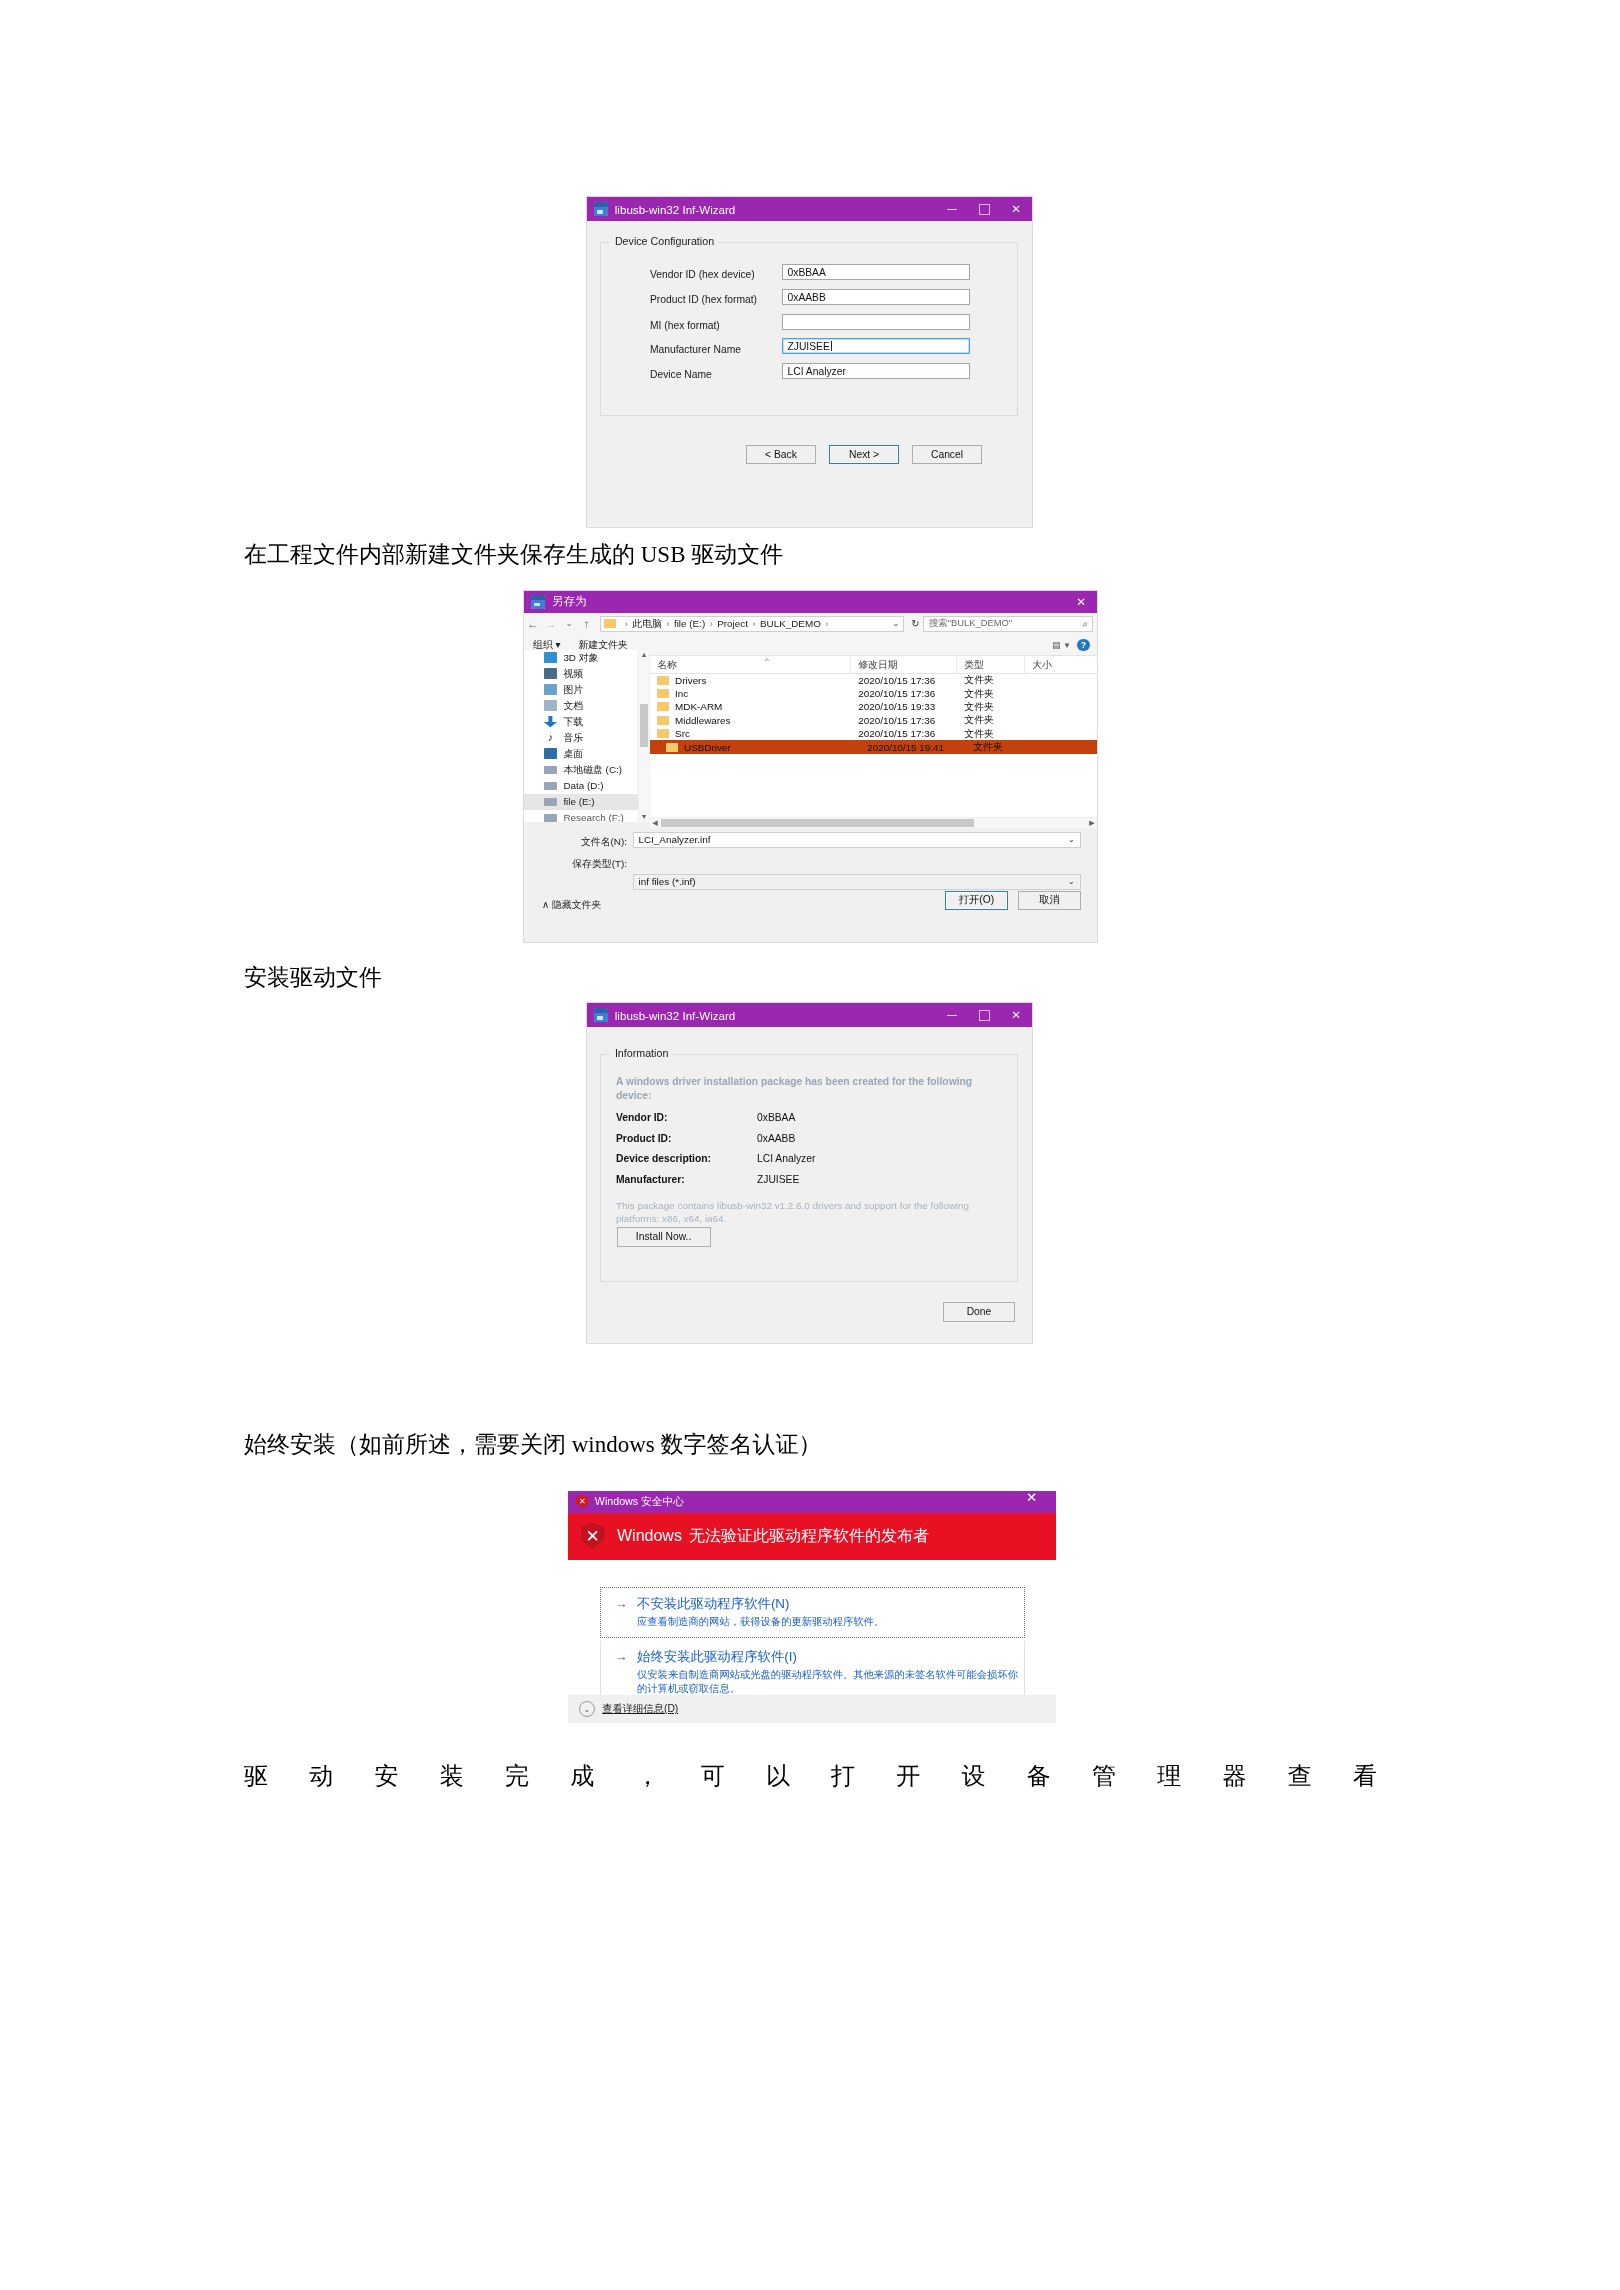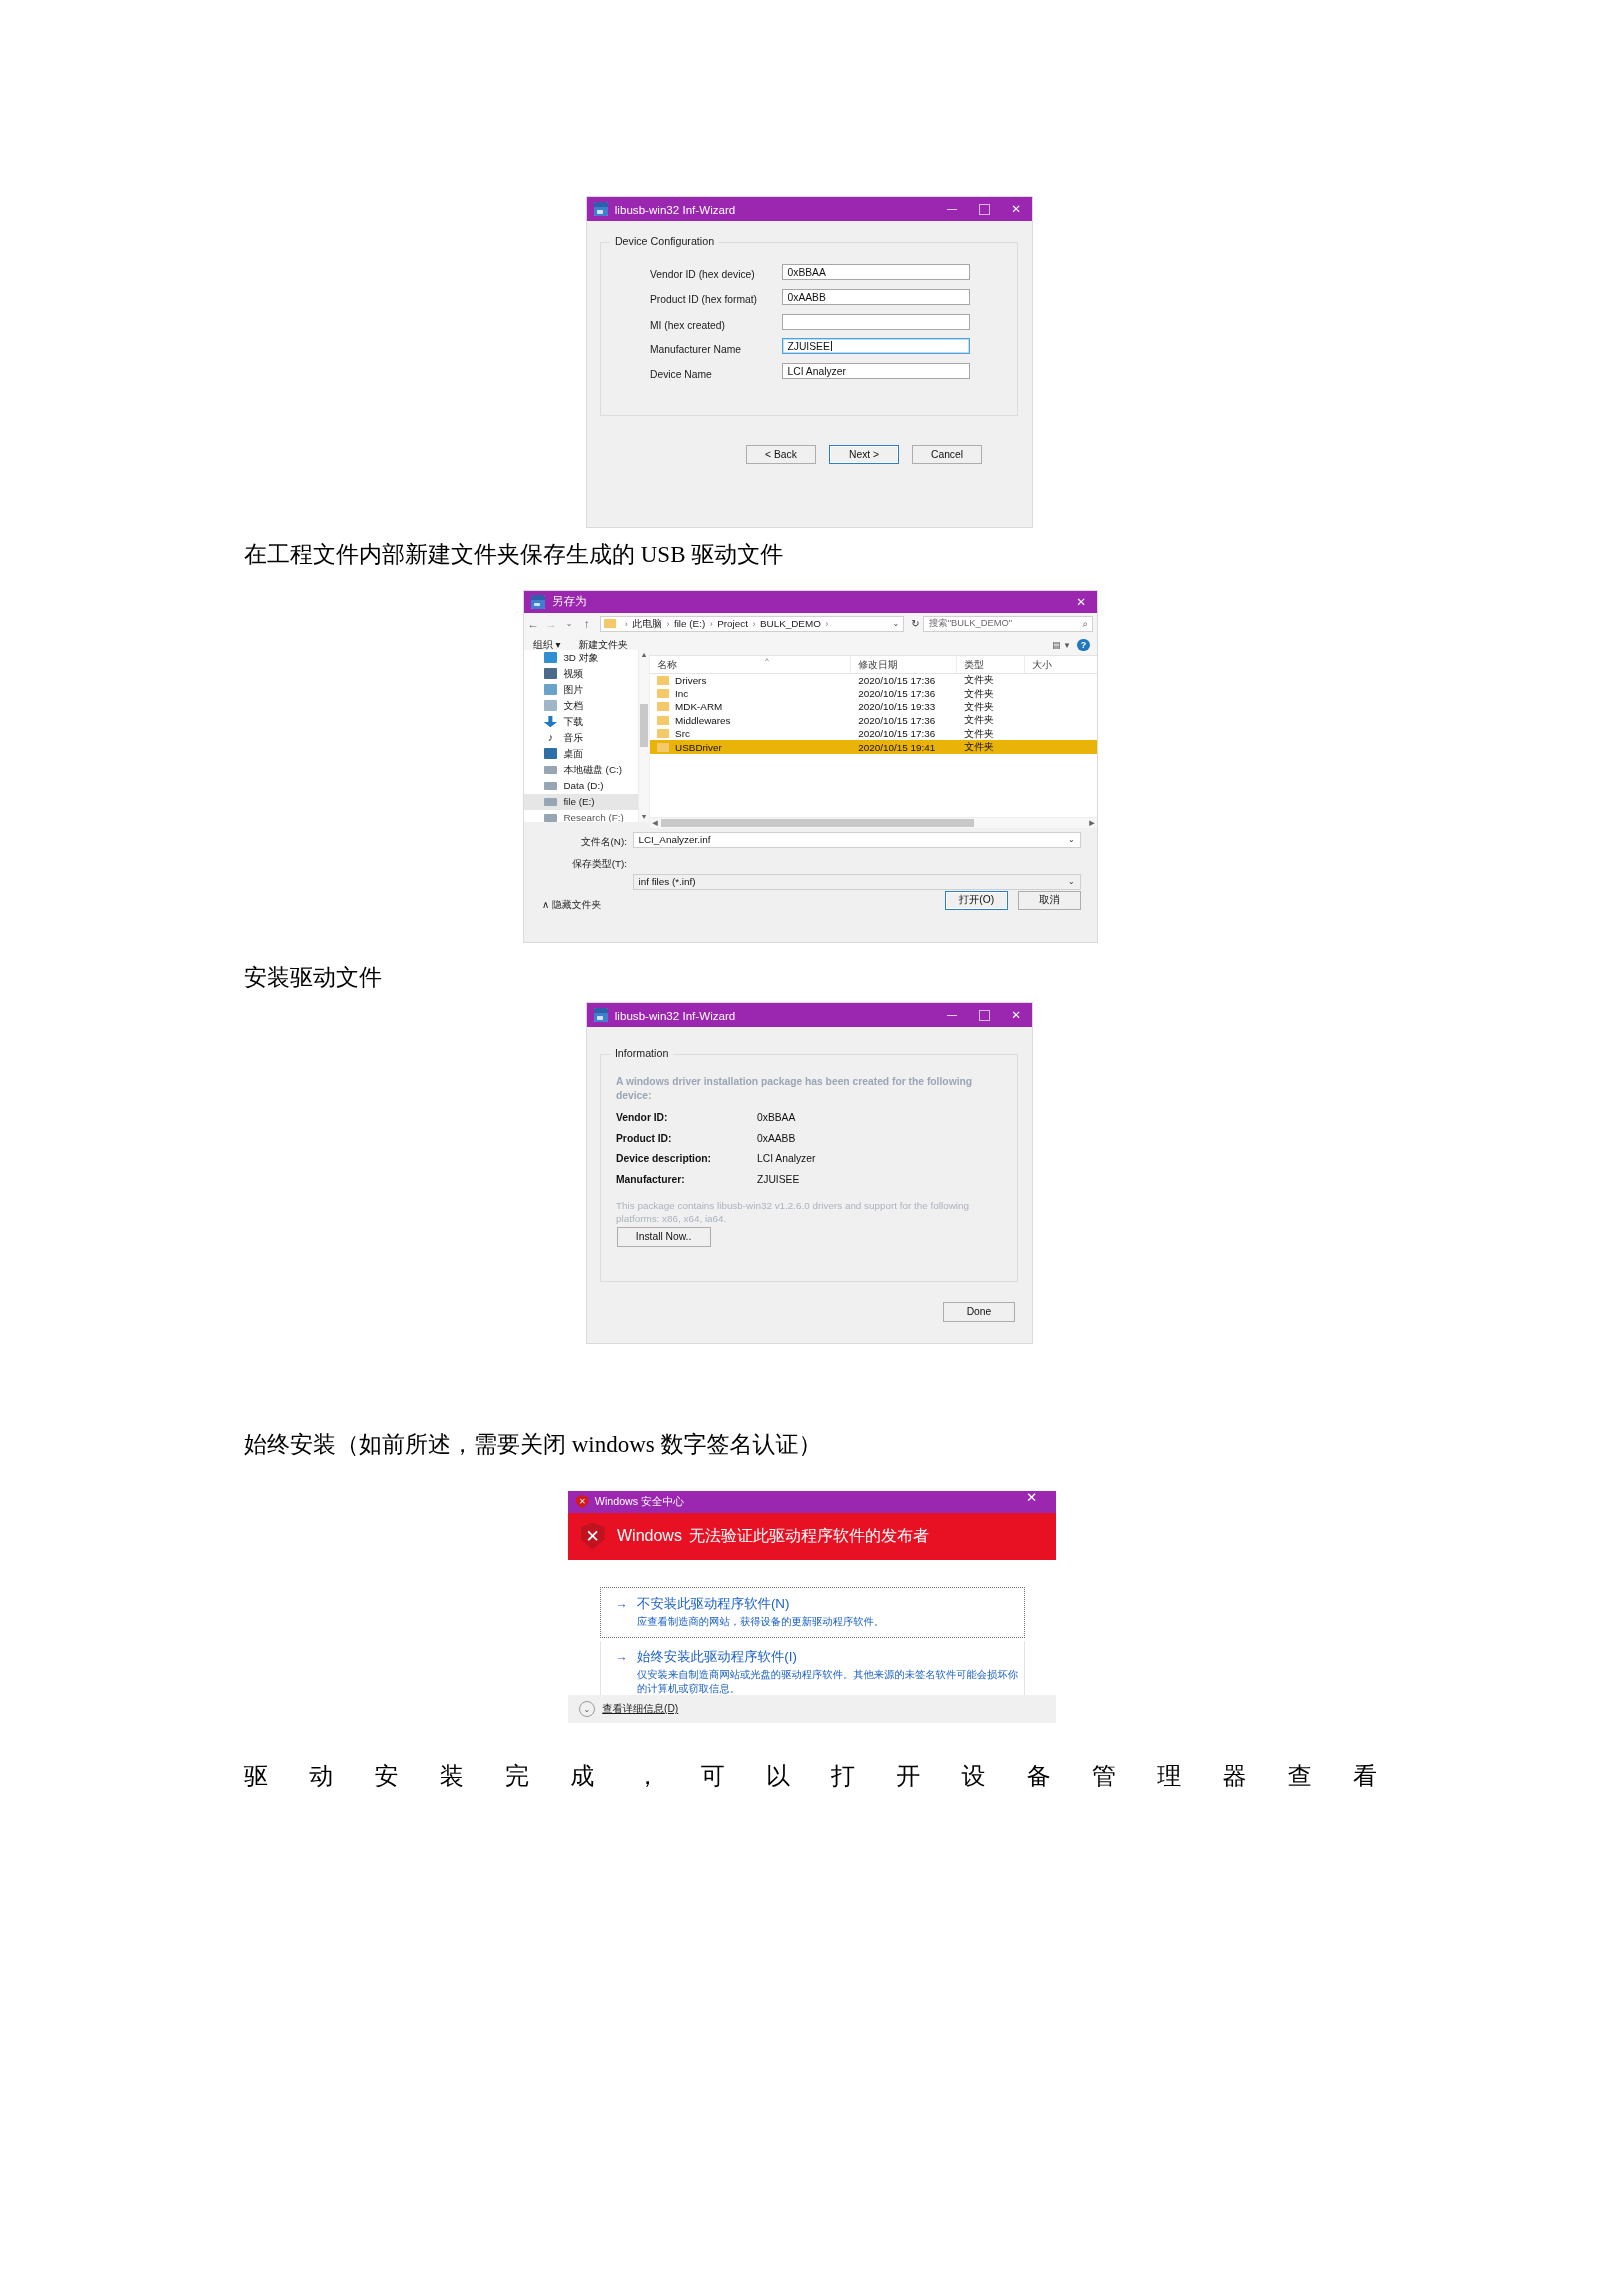--- a/index.html
+++ b/index.html
@@ -147,21 +147,21 @@
   .side-scroll .arr{position:absolute;left:0;width:9.9px;height:9.9px;color:#666;font-size:7.2px;text-align:center;line-height:9.9px;}
 
   .exp-list{position:absolute;background:#fff;overflow:hidden;
     font-family:"Liberation Sans","DejaVu Sans",sans-serif;font-size:9.9px;color:#111;}
   .list-head{
     height:17px;display:flex;align-items:center;border-bottom:0.9px solid #e4e4e4;
     color:#3c3c3c;font-size:9.9px;
   }
   .list-head .c{position:relative;padding-left:7.2px;box-sizing:border-box;height:17px;line-height:17px;border-right:0.9px solid #ececec;}
   .list-row{height:13.4px;display:flex;align-items:center;font-size:9.9px;}
-  .list-row.sel{background:#eab308;}
+  .list-row.sel{background:#c2410c;justify-content:flex-end;}
   .list-row .c{box-sizing:border-box;padding-left:7.2px;white-space:nowrap;overflow:hidden;}
   .fldico{width:11.6px;height:9px;background:#f5c96a;border-radius:0.9px 0.9px 0 0;margin-left:7.2px;margin-right:6.3px;flex:0 0 auto;}
   .hsb{position:absolute;left:0;right:0;bottom:0;height:9.9px;background:#f7f7f7;border-top:0.9px solid #ececec;}
   .hsb .thumb{position:absolute;top:0.9px;height:8px;background:#c8c8c8;}
   .hsb .arr{position:absolute;top:0;width:9.9px;height:9.9px;color:#666;font-size:7.2px;text-align:center;line-height:9.9px;}
 
   .sa-label{
     position:absolute;font-family:"Liberation Sans","DejaVu Sans",sans-serif;
     font-size:9.9px;color:#1b1b1b;white-space:nowrap;text-align:right;
   }
@@ -241,21 +241,21 @@
       <div class="groupbox" style="left:13.4px;top:20.6px;width:416px;height:172px;">
         <span class="groupbox-label">Device Configuration</span>
       </div>
 
       <span class="fld-label" style="left:63px;top:48px;">Vendor ID (hex device)</span>
       <span class="fld-input" style="left:195px;top:43px;width:188px;height:16px;">0xBBAA</span>
 
       <span class="fld-label" style="left:63px;top:73px;">Product ID (hex format)</span>
       <span class="fld-input" style="left:195px;top:68px;width:188px;height:16px;">0xAABB</span>
 
-      <span class="fld-label" style="left:63px;top:99px;">MI (hex created)</span>
+      <span class="fld-label" style="left:63px;top:99px;">MI (hex format)</span>
       <span class="fld-input" style="left:195px;top:93px;width:188px;height:16px;"></span>
 
       <span class="fld-label" style="left:63px;top:123px;">Manufacturer Name</span>
       <span class="fld-input focus" style="left:195px;top:117px;width:188px;height:16px;">
           <span>ZJUISEE</span>
           <i class="caret"></i>
         </span>
 
       <span class="fld-label" style="left:63px;top:148px;">Device Name</span>
       <span class="fld-input" style="left:195px;top:142px;width:188px;height:16px;">LCI Analyzer</span>

